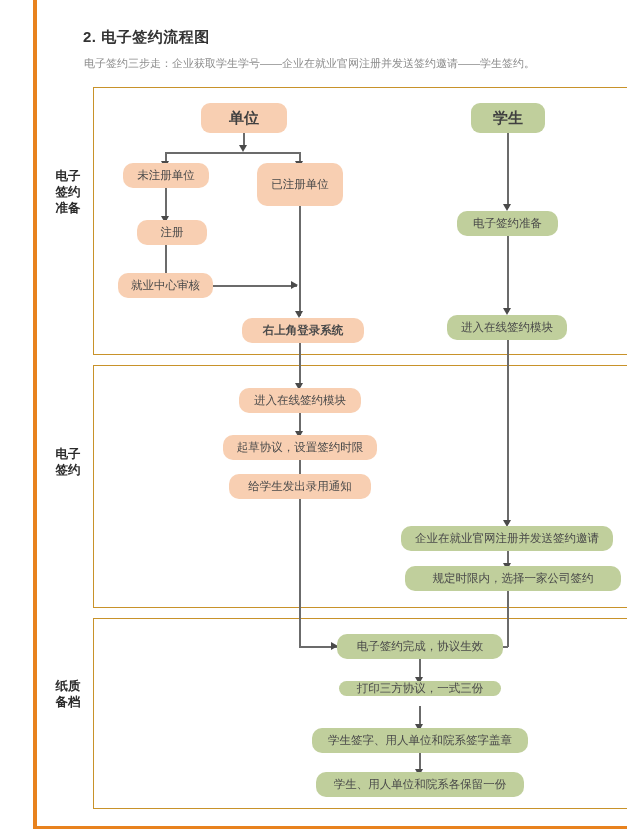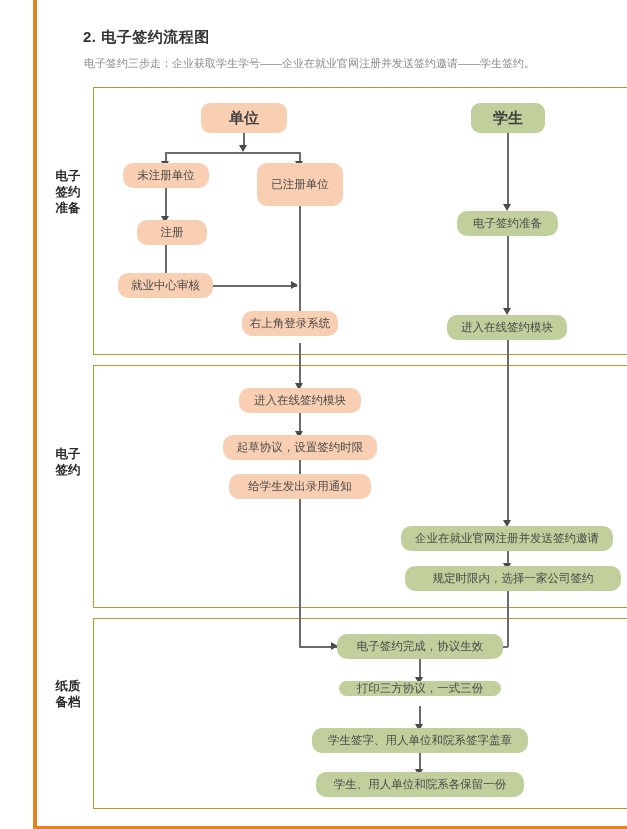--- a/index.html
+++ b/index.html
@@ -152,21 +152,21 @@
   <div class="arrow down" style="left:128px; top:273px;"></div>
 
   <div class="node peach" style="left:85px; top:273px; width:95px; height:25px;">就业中心审核</div>
 
   <div class="line h" style="left:180px; top:285px; width:84px;"></div>
   <div class="arrow right" style="left:258px; top:281px;"></div>
 
   <div class="line v" style="left:266px; top:188px; height:128px;"></div>
   <div class="arrow down" style="left:262px; top:311px;"></div>
 
-  <div class="node peach" style="left:209px; top:311px; width:96px; height:25px;">右上角登录系统</div>
+  <div class="node peach" style="left:209px; top:318px; width:122px; height:25px;font-weight:bold;">右上角登录系统</div>
 
   <div class="node green header" style="left:438px; top:103px; width:74px; height:30px;">学生</div>
 
   <div class="line v" style="left:474px; top:133px; height:75px;"></div>
   <div class="arrow down" style="left:470px; top:204px;"></div>
 
   <div class="node green" style="left:424px; top:211px; width:101px; height:25px;">电子签约准备</div>
 
   <div class="line v" style="left:474px; top:236px; height:76px;"></div>
   <div class="arrow down" style="left:470px; top:308px;"></div>

